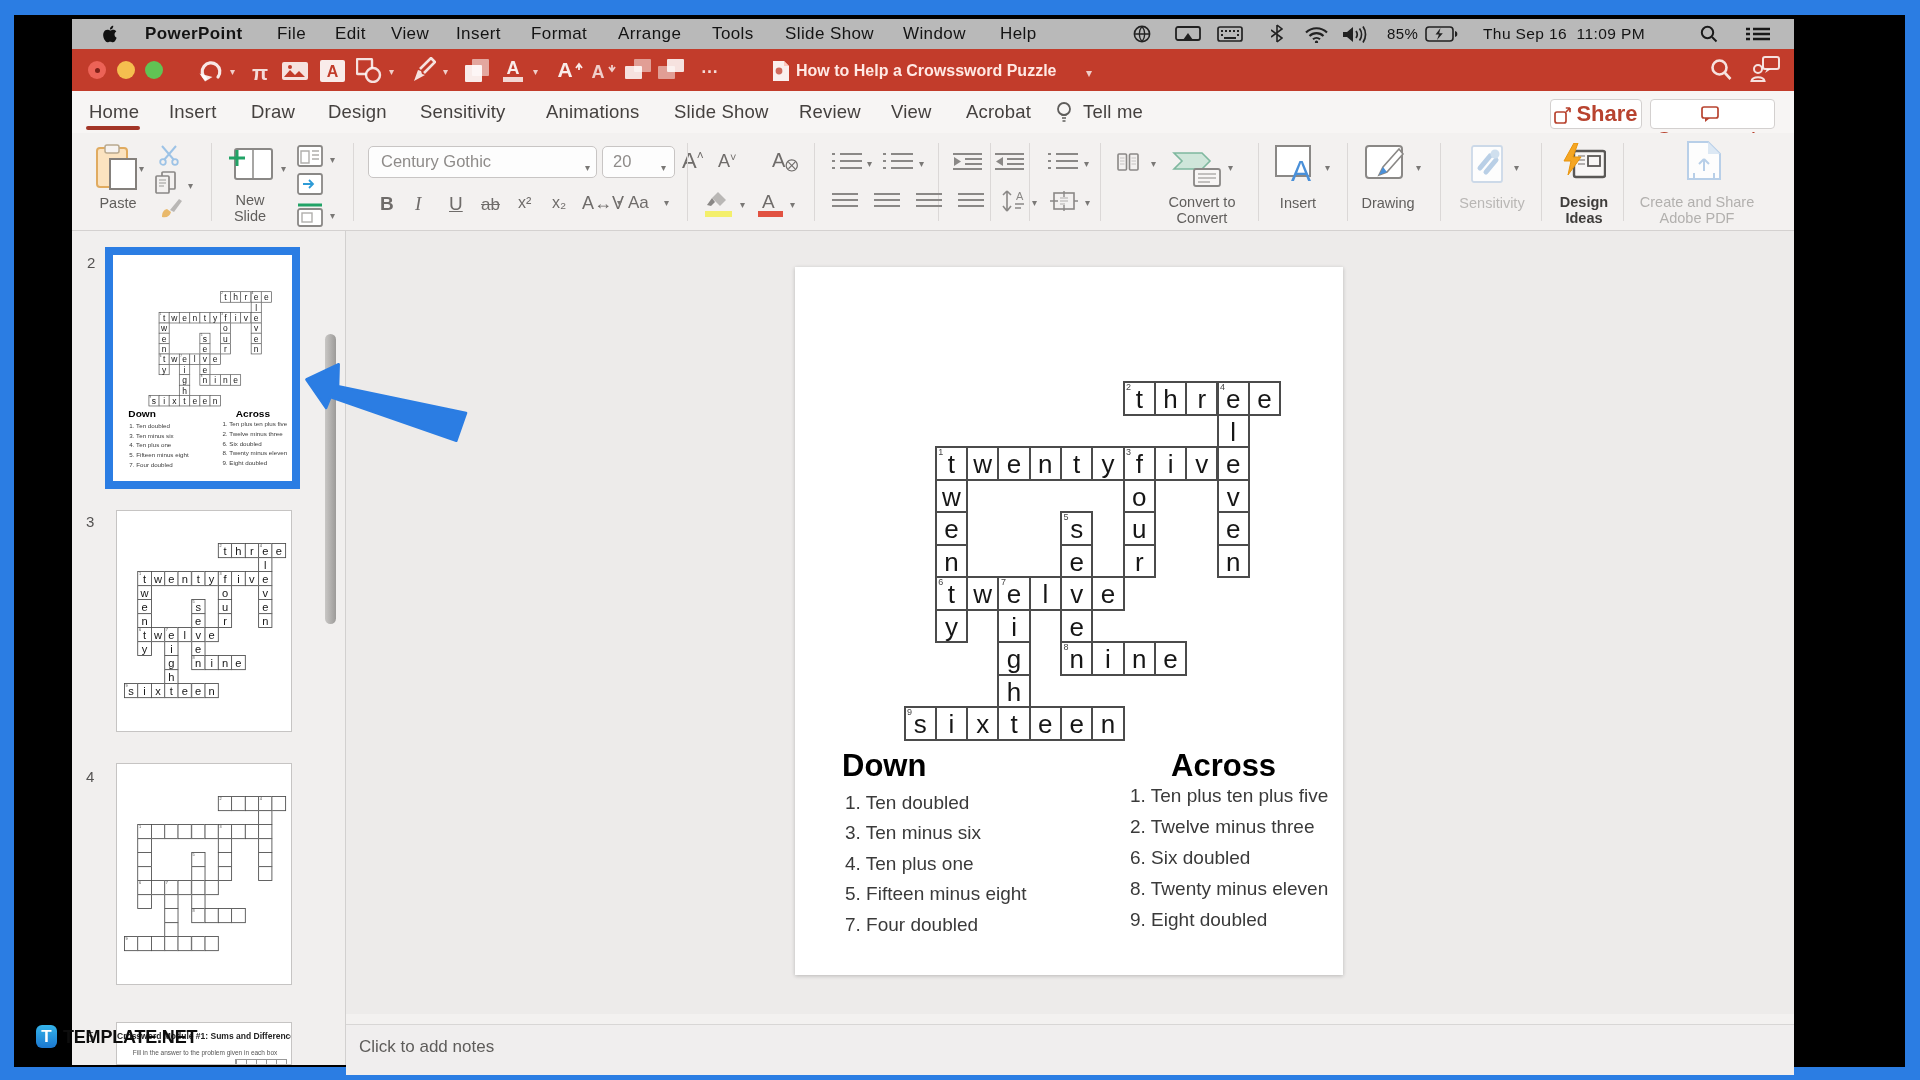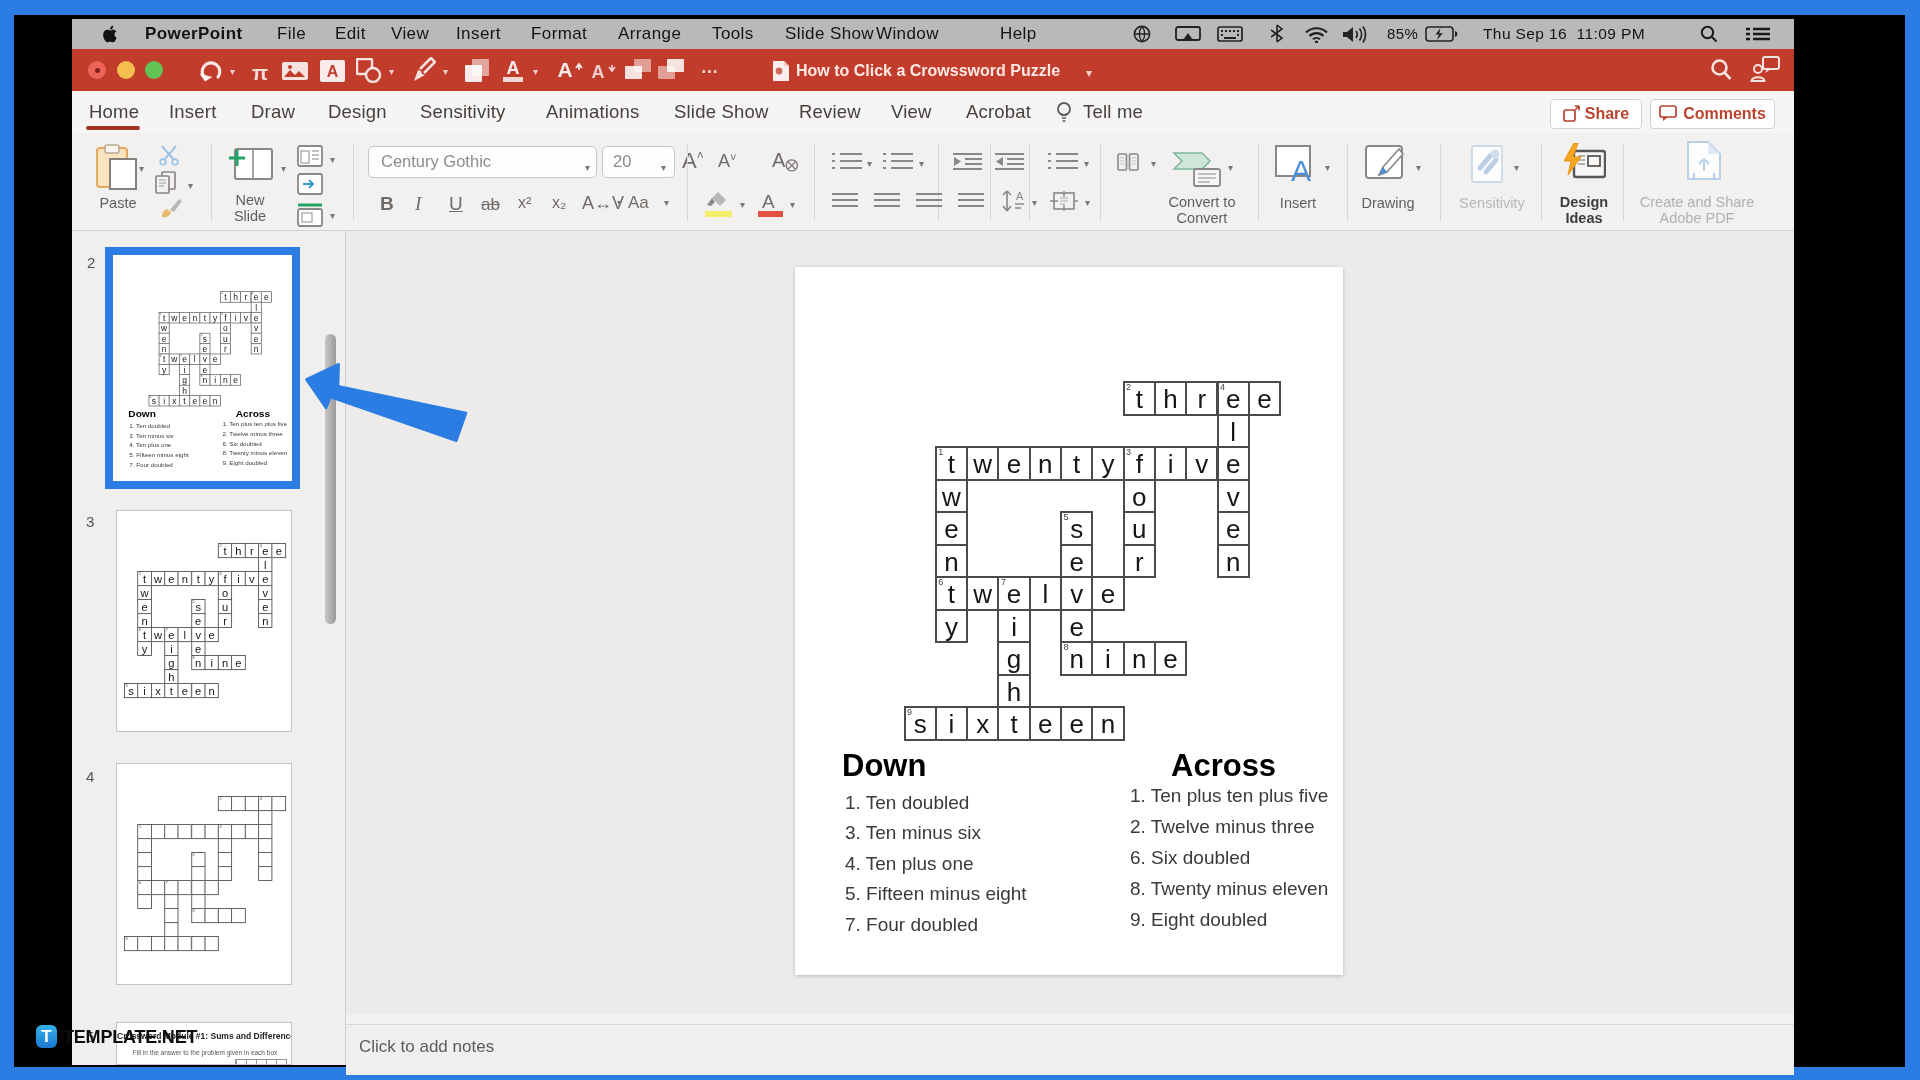--- a/index.html
+++ b/index.html
@@ -15,21 +15,21 @@
 #redbar{position:absolute;left:72px;top:49px;width:1722px;height:42px;background:#c23c2b;}
 .tl{position:absolute;top:12px;width:18px;height:18px;border-radius:50%;}
 #redbar .ic{position:absolute;color:rgba(255,255,255,.82);font-size:17px;top:12px;}
 #redbar .chev{position:absolute;top:17px;color:rgba(255,255,255,.75);font-size:10px;}
 #rtitle{position:absolute;top:13px;color:#ffe9e4;font-size:16px;font-weight:bold;white-space:nowrap;}
 
 
 #tabrow{position:absolute;left:72px;top:91px;width:1722px;height:42px;background:#f7f5f4;}
 #tabrow span.t{position:absolute;top:10px;font-size:18.5px;color:#45413f;white-space:nowrap;letter-spacing:.2px;}
 #homeline{position:absolute;left:14px;top:35px;width:54px;height:4px;background:#a33527;border-radius:2px;}
-.rbtn{position:absolute;top:8px;height:30px;background:#fff;border:1px solid #d3d0cf;border-radius:4px;color:#b8432f;font-size:16px;text-align:center;}
+.rbtn{position:absolute;top:8px;height:30px;background:#fff;border:1px solid #d3d0cf;border-radius:4px;color:#b8432f;font-size:22px;text-align:center;}
 
 
 #ribbon{position:absolute;left:72px;top:133px;width:1722px;height:98px;background:#f3f1f0;border-bottom:1px solid #d4d1d0;}
 #ribbon .lbl{position:absolute;font-size:14.5px;color:#605e5c;white-space:nowrap;text-align:center;}
 #ribbon .glbl{position:absolute;font-size:14.5px;color:#605e5c;white-space:nowrap;text-align:center;line-height:14.5px;}
 #ribbon .div{position:absolute;top:10px;width:1px;height:78px;background:#dbd8d7;}
 #ribbon .chev{position:absolute;color:#7a7876;font-size:10px;}
 #ribbon .gi{position:absolute;color:#6f6c6a;}
 .selbox{position:absolute;background:#fdfdfd;border:1.5px solid #c8c5c4;border-radius:5px;color:#8e8b89;font-size:16.5px;}
 .lines{position:absolute;background-image:repeating-linear-gradient(to bottom,#8a8886 0 2px,transparent 2px 7px);}
@@ -69,21 +69,21 @@
 <div id="menubar">
     <span class="b" style="left:73px">PowerPoint</span>
     <span class="" style="left:205px">File</span>
     <span class="" style="left:263px">Edit</span>
     <span class="" style="left:319px">View</span>
     <span class="" style="left:384px">Insert</span>
     <span class="" style="left:459px">Format</span>
     <span class="" style="left:546px">Arrange</span>
     <span class="" style="left:640px">Tools</span>
     <span class="" style="left:713px">Slide Show</span>
-    <span class="" style="left:804px">Window</span>
+    <span class="" style="left:831px">Window</span>
     <span class="" style="left:928px">Help</span>
     <svg style="left:30px;top:6px" width="15" height="18" viewBox="0 0 15 18">
       <path d="M12.5 9.6c0-2.1 1.7-3.1 1.8-3.2-1-1.4-2.5-1.6-3-1.6-1.3-.1-2.5.75-3.2.75-.6 0-1.7-.73-2.8-.71-1.4 0-2.7.84-3.4 2.1-1.5 2.5-.4 6.3 1 8.3.7 1 1.5 2.1 2.6 2.05 1 0 1.4-.66 2.7-.66 1.3 0 1.6.66 2.8.64 1.1 0 1.8-1 2.5-2 .8-1.2 1.1-2.3 1.1-2.4 0 0-2.1-.8-2.1-3.27zM10.4 3.4c.57-.7.96-1.65.85-2.6-.82.03-1.85.55-2.44 1.24-.53.6-1 1.6-.87 2.5.92.07 1.88-.46 2.46-1.14z" fill="#111"></path>
     </svg>
 <svg style="left:1061px;top:6px" width="18" height="18" viewBox="0 0 18 18">
       <circle cx="9" cy="9" r="7.6" fill="none" stroke="#222" stroke-width="1.6"></circle>
       <path d="M9 1.4a12 12 0 0 0 0 15.2M9 1.4a12 12 0 0 1 0 15.2M1.7 9h14.6" fill="none" stroke="#222" stroke-width="1.3"></path>
     </svg>
 <svg style="left:1103px;top:7px" width="26" height="17" viewBox="0 0 26 17">
       <rect x="1" y="1" width="24" height="13" rx="2" fill="none" stroke="#222" stroke-width="1.8"></rect>
@@ -185,21 +185,21 @@
 <svg style="position:absolute;left:1638px;top:9px" width="22" height="24" viewBox="0 0 22 24">
       <circle cx="9.5" cy="9.5" r="7" fill="none" stroke="rgba(255,255,255,.85)" stroke-width="2.6"></circle>
       <path d="M15 15l5.5 6" stroke="rgba(255,255,255,.85)" stroke-width="2.6"></path>
     </svg>
 <svg style="position:absolute;left:1678px;top:7px" width="30" height="28" viewBox="0 0 30 28">
       <rect x="13" y="1" width="16" height="12" rx="2" fill="none" stroke="rgba(255,255,255,.85)" stroke-width="2"></rect>
       <path d="M17 13l-2 4 6-4z" fill="rgba(255,255,255,.85)"></path>
       <circle cx="8" cy="13" r="4" fill="none" stroke="rgba(255,255,255,.85)" stroke-width="2"></circle>
       <path d="M1.5 25c1-5 12-5 13 0z" fill="none" stroke="rgba(255,255,255,.85)" stroke-width="2"></path>
     </svg>
-<span id="rtitle" style="left:724px">How to Click a Crowssword Puzzle</span>
+<span id="rtitle" style="left:724px">How to Help a Crowssword Puzzle</span>
     <span class="chev" style="left:1014px;font-size:12px">▾</span>
   </div>
 <div id="tabrow">
     <span class="t" style="left:17px">Home</span>
     <span class="t" style="left:97px">Insert</span>
     <span class="t" style="left:179px">Draw</span>
     <span class="t" style="left:256px">Design</span>
     <span class="t" style="left:348px">Sensitivity</span>
     <span class="t" style="left:474px">Animations</span>
     <span class="t" style="left:602px">Slide Show</span>

